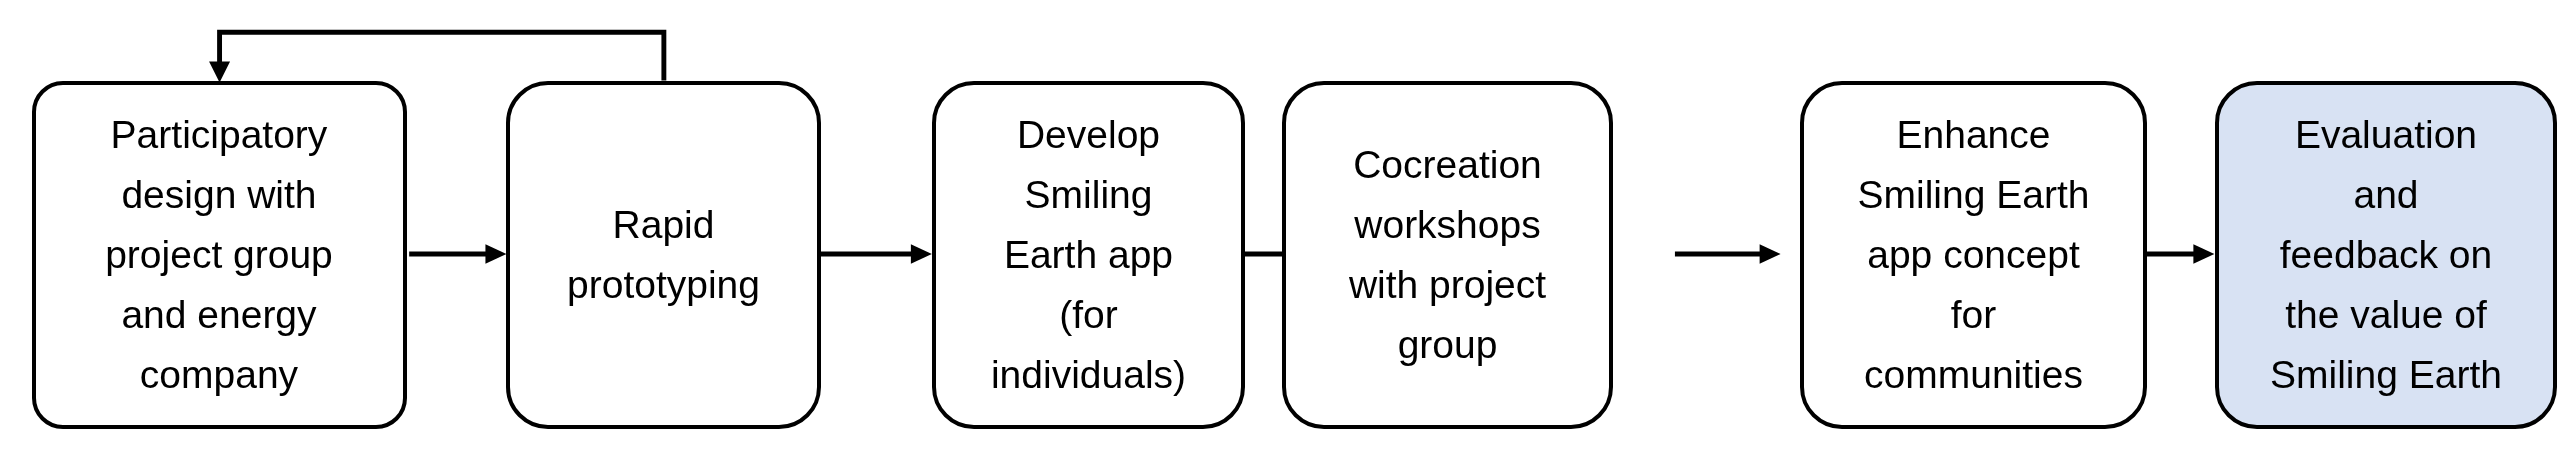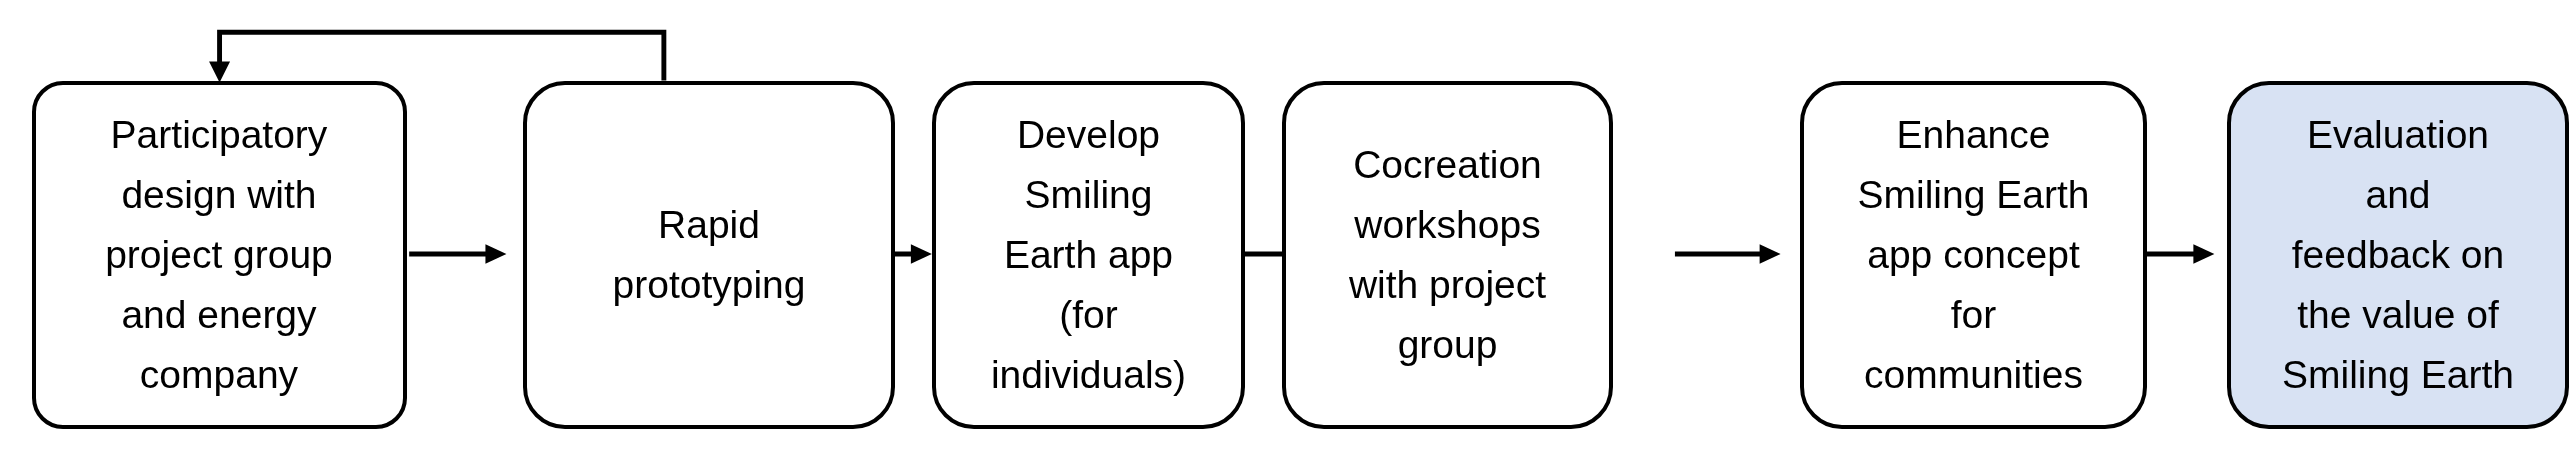--- a/index.html
+++ b/index.html
@@ -44,21 +44,20 @@
     box-sizing: border-box;
     border: 4.2px solid var(--stroke, #000);
     border-radius: 42px;
     background: var(--box-fill, #fff);
     display: flex;
     align-items: center;
     justify-content: center;
   }
   .step.highlight {
     background: var(--highlight-fill, #d8e2f3);
-    margin-left: 12px;
   }
   .step-label {
     color: var(--text, #000);
     font-size: 39px;
     line-height: 60px;
     text-align: center;
     white-space: pre-line;
     letter-spacing: 0px;
     padding: 0 5.6px;
   }
@@ -98,21 +97,21 @@
   </svg>
 
   <div class="step" style="left:31.5px; width:375px;border-radius:31px;">
     <div class="step-label">Participatory
 design with
 project group
 and energy
 company</div>
   </div>
 
-  <div class="step" style="left:506px; width:372px;margin-left:17px;">
+  <div class="step" style="left:506px; width:315px;">
     <div class="step-label">Rapid
 prototyping</div>
   </div>
 
   <div class="step" style="left:932px; width:313px;">
     <div class="step-label">Develop
 Smiling
 Earth app
 (for
 individuals)</div>

